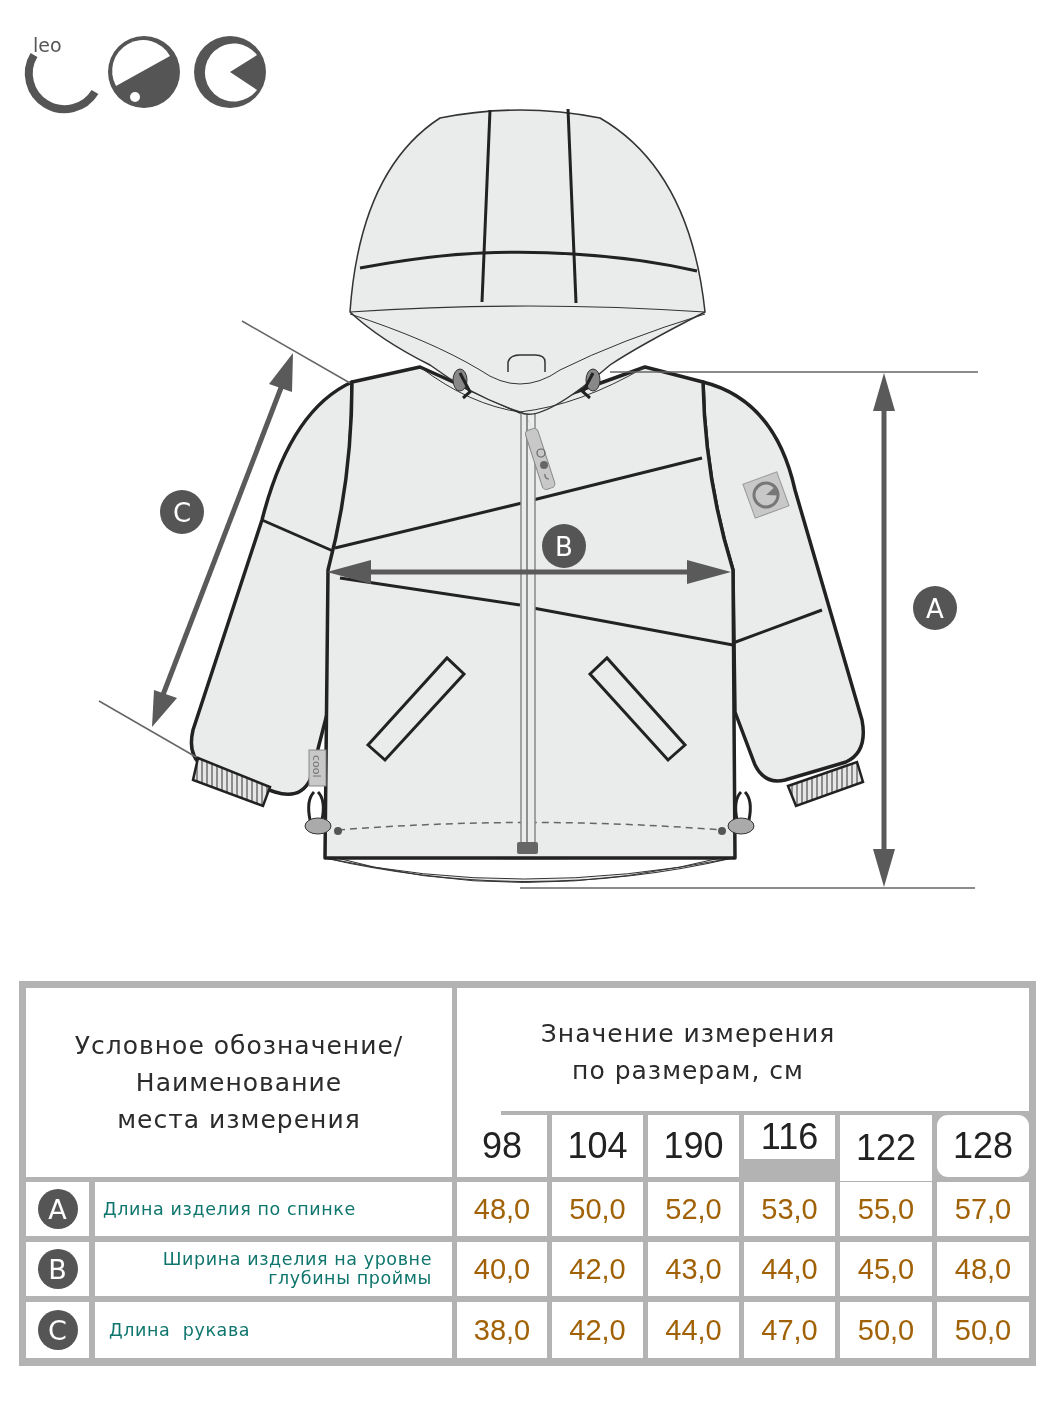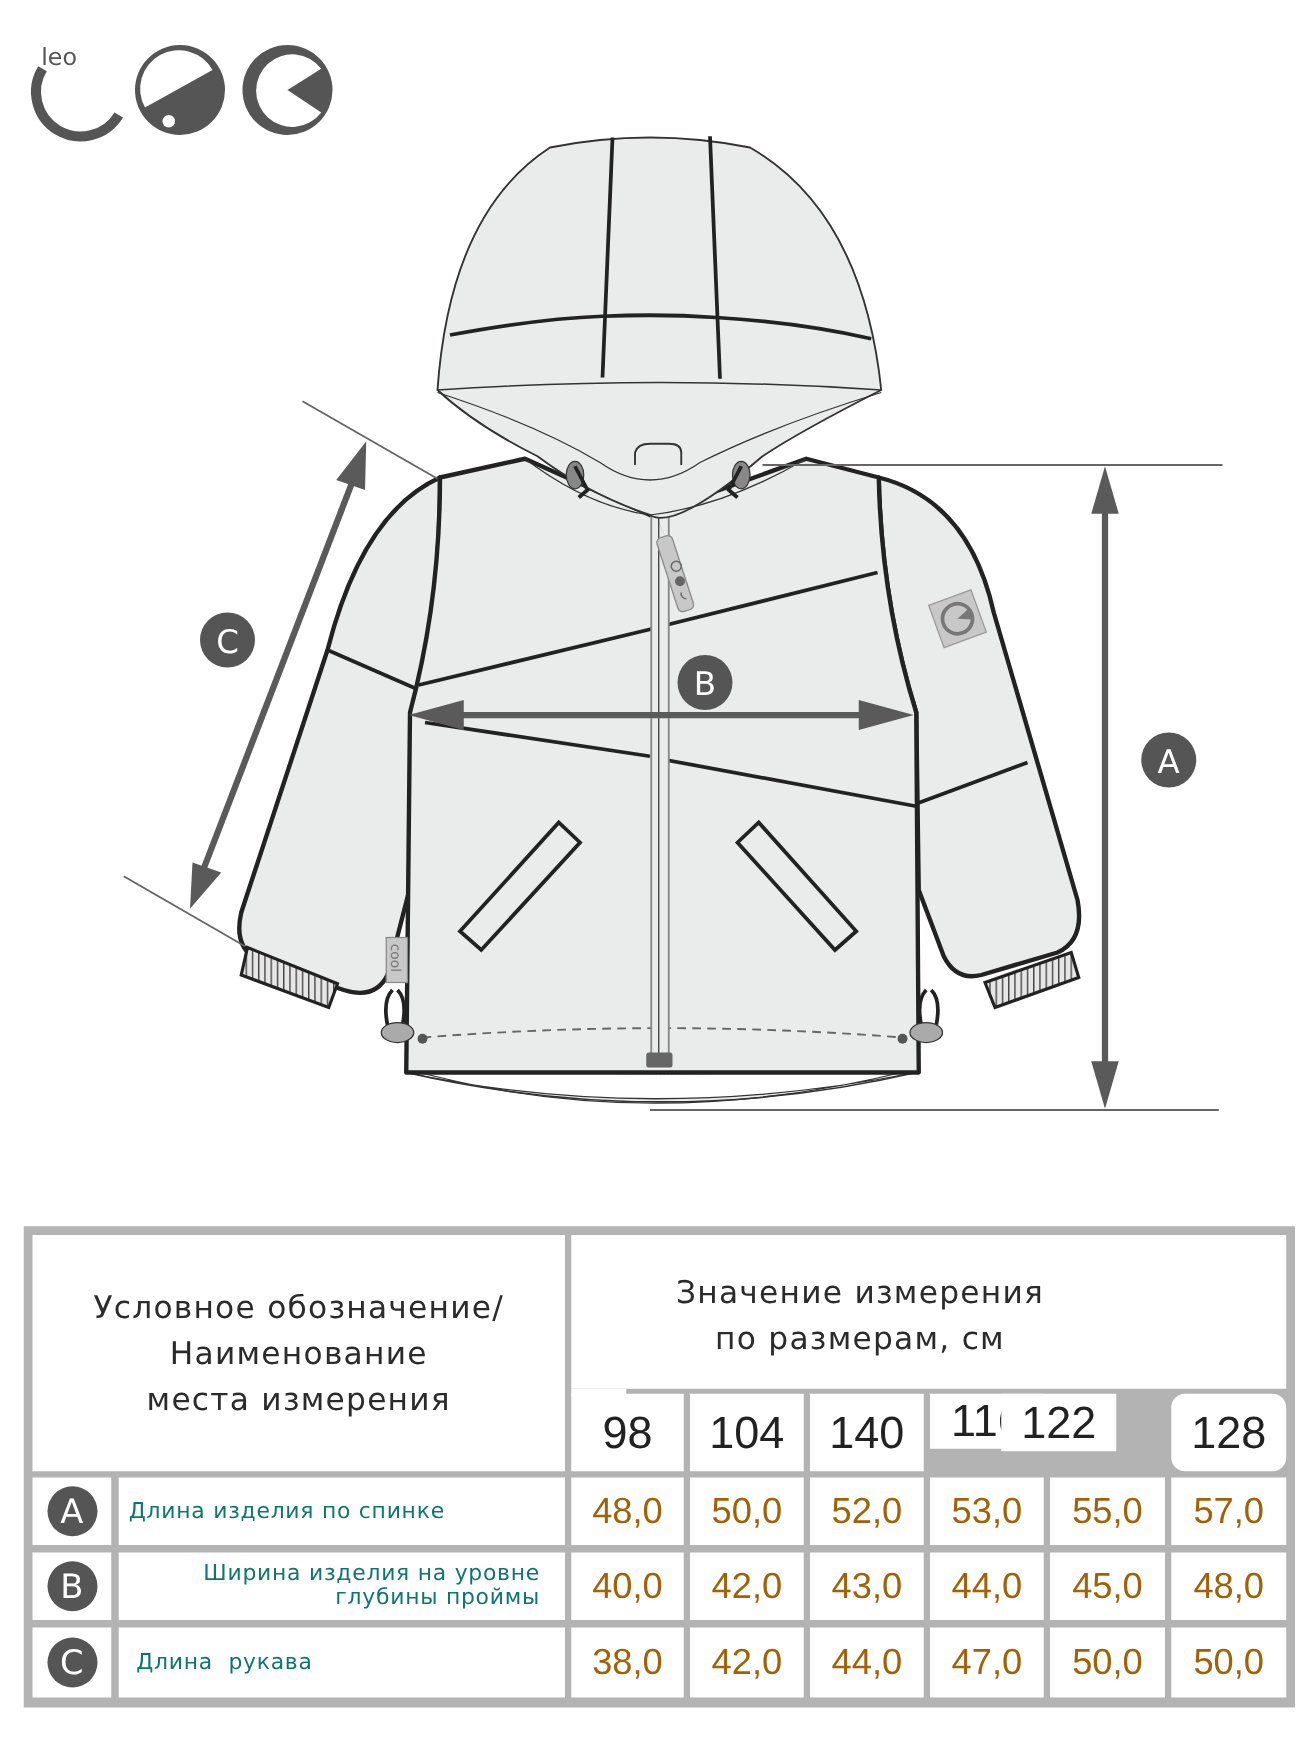--- a/index.html
+++ b/index.html
@@ -175,23 +175,23 @@
 
   <div class="cell hdr-right" style="left:438px; top:7px; width:572px; height:123px; flex-direction:column; padding-right:110px; padding-top:4px;">
     <span>Значение измерения</span>
     <span>по размерам, см</span>
   </div>
 
   <div class="cell" style="left:438px; top:130px; width:44px; height:6px;"></div>
 
   <div class="cell size-cell" style="left:438px; top:134px; width:90px; height:62px;">98</div>
   <div class="cell size-cell" style="left:533px; top:134px; width:91px; height:62px;">104</div>
-  <div class="cell size-cell" style="left:629px; top:134px; width:91px; height:62px;">140</div>
+  <div class="cell size-cell" style="left:629px; top:134px; width:91px; height:62px;">190</div>
   <div class="cell size-cell" style="left:725px; top:134px; width:91px; height:44px;">116</div>
-  <div class="cell size-cell" style="left:782px; top:134px; width:92px; height:46px;">122</div>
+  <div class="cell size-cell" style="left:821px; top:134px; width:92px; height:66px;">122</div>
   <div class="cell size-cell" style="left:918px; top:134px; width:92px; height:62px;border-radius:11px;">128</div>
 
   <div class="cell" style="left:7px; top:201px; width:63px; height:54px;">
     <div class="letter-badge">A</div>
   </div>
   <div class="cell label-cell" style="left:76px; top:201px; width:357px; height:54px;">Длина изделия по спинке</div>
   <div class="cell val-cell" style="left:438px; top:201px; width:90px; height:54px;">48,0</div>
   <div class="cell val-cell" style="left:533px; top:201px; width:91px; height:54px;">50,0</div>
   <div class="cell val-cell" style="left:629px; top:201px; width:91px; height:54px;">52,0</div>
   <div class="cell val-cell" style="left:725px; top:201px; width:91px; height:54px;">53,0</div>

